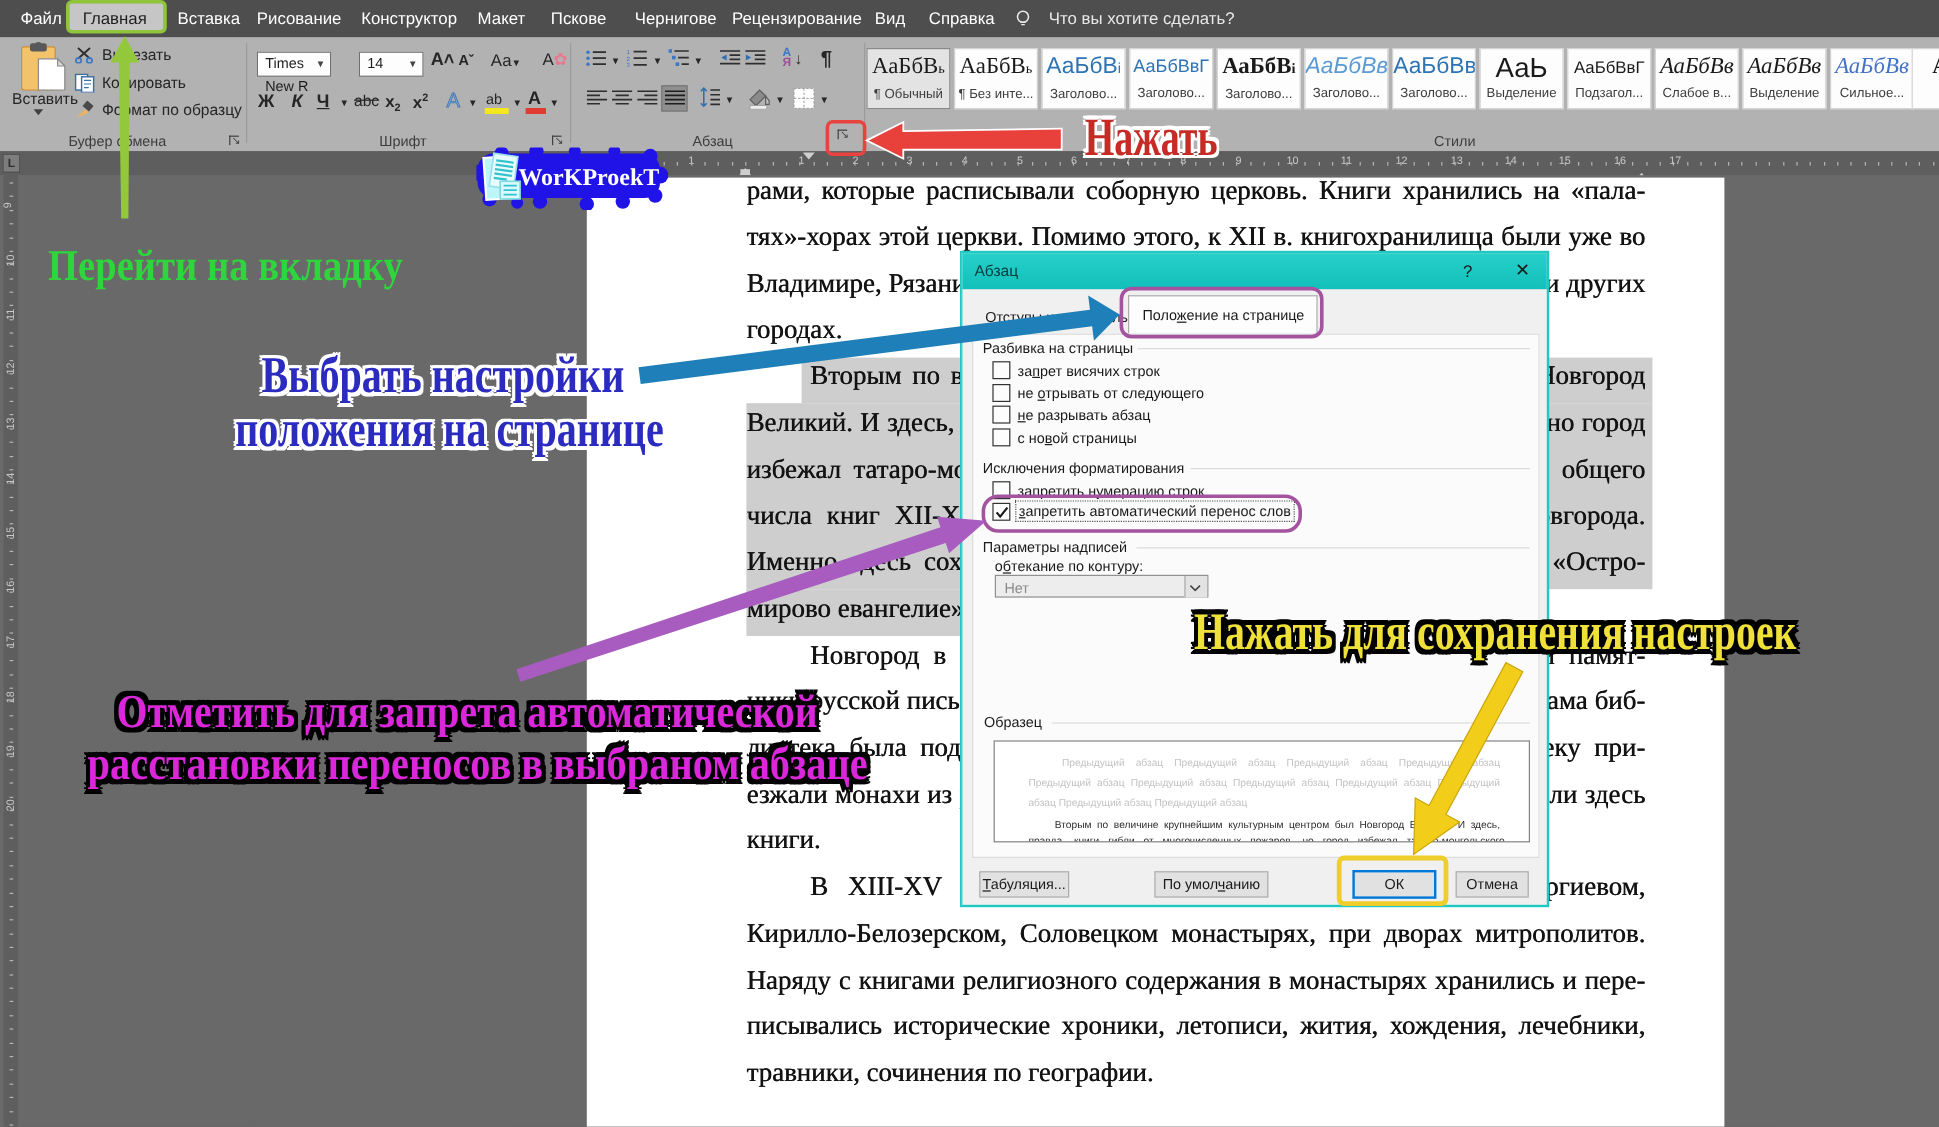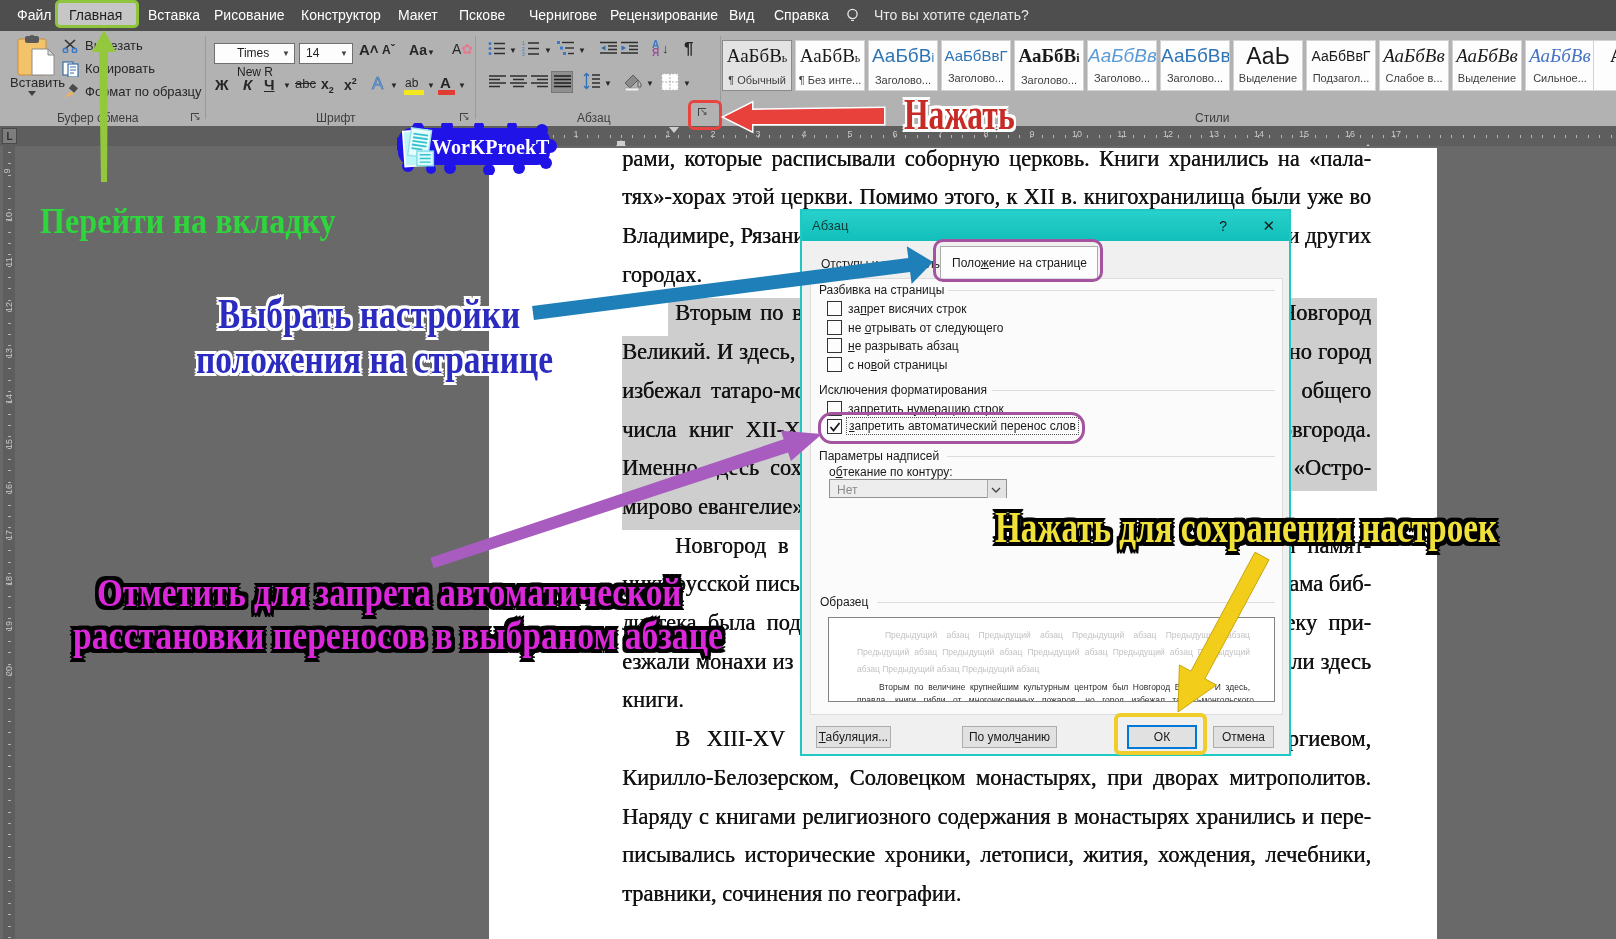--- a/index.html
+++ b/index.html
@@ -125,25 +125,25 @@
     <rect x="6" y="3" width="10" height="13" fill="#fff" stroke="#3c6ea5" stroke-width="1.2"></rect>
     <path d="M8 6 h6 M8 9 h6 M8 12 h4" stroke="#3c6ea5" stroke-width="1"></path>
   </svg>
   <div class="btxt" style="left:85px; top:30px;">Копировать</div>
   <svg class="abs" style="left:62px; top:53px;" width="20" height="16" viewBox="0 0 20 16">
     <rect x="8" y="1" width="7" height="6" fill="#4a4a4a" transform="rotate(40 11 4)"></rect>
     <path d="M2 14 L9 7 l3 3 z" fill="#efb25f"></path>
   </svg>
   <div class="btxt" style="left:85px; top:53px;">Формат по образцу</div>
 
-  <div class="combo" style="left:214px; top:12px; width:81px; height:21px; line-height:19px; padding-left:22px;">Times New R<span style="position:absolute; right:4px; top:0px; font-size:8px; color:#444;">▼</span></div>
+  <div class="combo" style="left:214px; top:12px; width:62px; height:21px; line-height:19px; padding-left:6px;">Times New R<span style="position:absolute; right:4px; top:0px; font-size:8px; color:#444;">▼</span></div>
   <div class="combo" style="left:299px; top:12px; width:54px; height:21px; line-height:19px; padding-left:6px;">14<span style="position:absolute; right:4px; top:0px; font-size:8px; color:#444;">▼</span></div>
   <div class="btxt" style="left:359px; top:10px; font-size:15px; font-weight:bold;">А˄</div>
   <div class="btxt" style="left:382px; top:12px; font-size:12px; font-weight:bold;">Аˇ</div>
-  <div class="btxt" style="left:409px; top:11px; font-size:14px;font-weight:bold;">Аа<span style="font-size:8px;">▼</span></div>
+  <div class="btxt" style="left:409px; top:11px; font-size:14px;">Аа<span style="font-size:8px;">▼</span></div>
   <div class="btxt" style="left:452px; top:10px; font-size:14px;">А<span style="color:#e87a90;">✿</span></div>
 
   <div class="btxt" style="left:215px; top:45px; font-size:15px; font-weight:bold;">Ж</div>
   <div class="btxt" style="left:243px; top:45px; font-size:15px; font-style:italic; font-weight:bold;">К</div>
   <div class="btxt" style="left:264px; top:45px; font-size:15px; font-weight:bold; text-decoration:underline;">Ч</div>
   <div class="btxt" style="left:283px; top:50px; font-size:8px;">▼</div>
   <div class="btxt" style="left:295px; top:45px; font-size:13px; text-decoration:line-through;">abc</div>
   <div class="btxt" style="left:321px; top:45px; font-size:14px; font-weight:bold;">x<sub style="font-size:9px;">2</sub></div>
   <div class="btxt" style="left:344px; top:45px; font-size:14px; font-weight:bold;">x<sup style="font-size:9px;">2</sup></div>
   <div class="btxt" style="left:372px; top:43px; font-size:17px; color:#7aa7d9; -webkit-text-stroke:0.7px #4879b0;">А</div>

